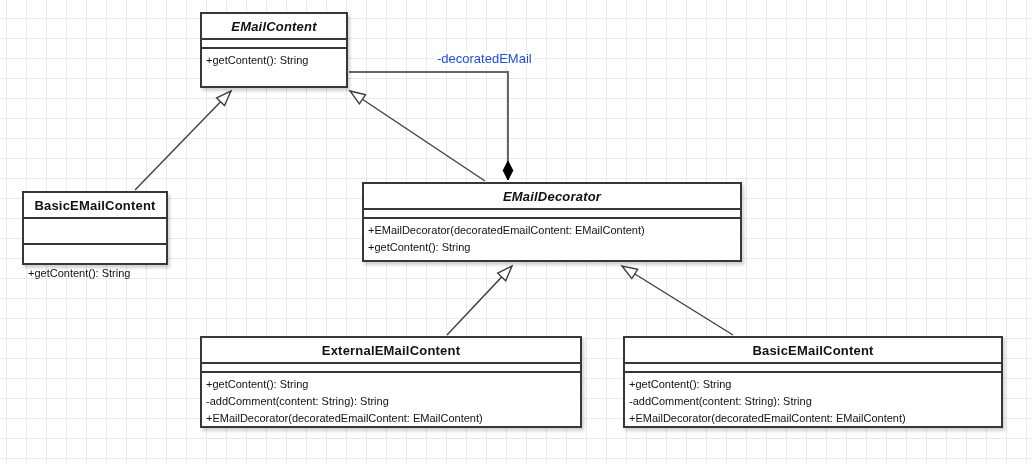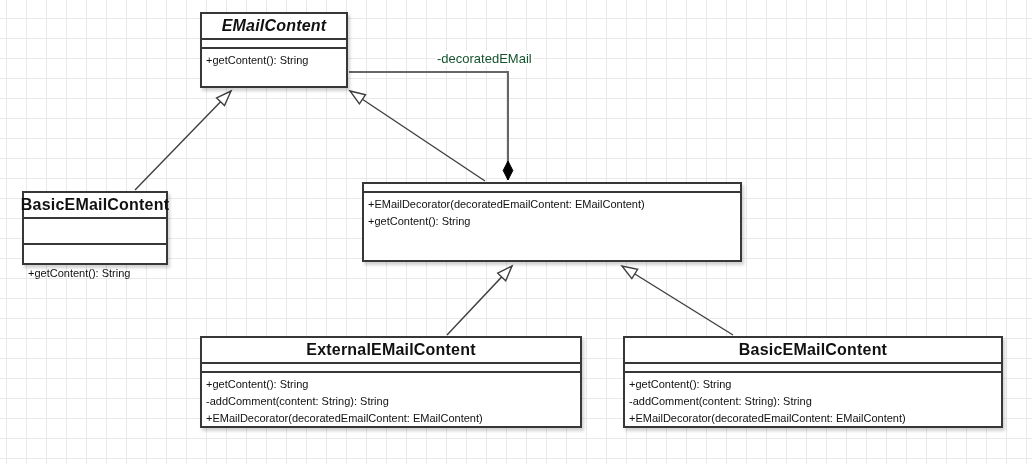--- a/index.html
+++ b/index.html
@@ -18,30 +18,30 @@
   .connectors{position:absolute;left:0;top:0;width:1032px;height:464px;}
   .uml-class{
     position:absolute;box-sizing:border-box;
     border:2px solid #373737;background:#ffffff;
     box-shadow:2px 3px 3px rgba(0,0,0,0.18);
     display:flex;flex-direction:column;
   }
   .uml-title{
     flex:0 0 auto;height:24px;border-bottom:2px solid #373737;
     display:flex;align-items:center;justify-content:center;
-    font-weight:bold;font-size:16px;color:#111111;letter-spacing:0.2px;
+    font-weight:bold;font-size:13px;color:#111111;letter-spacing:0.2px;
   }
   .abstract .uml-title{font-style:italic;}
   .uml-attrs{flex:0 0 auto;height:7px;border-bottom:2px solid #373737;}
   .uml-methods{
     flex:1 1 auto;padding:3px 4px 0 4px;
     font-size:11px;line-height:17px;color:#111111;white-space:nowrap;
   }
   .edge-label{
-    position:absolute;font-size:13px;color:#14532d;
+    position:absolute;font-size:13px;color:#1d4ed8;
     background:#ffffff;padding:0 2px;white-space:nowrap;
   }
 </style>
 </head>
 <body>
 
 <div class="canvas">
 
   <svg class="connectors" viewBox="0 0 1032 464" xmlns="http://www.w3.org/2000/svg">
     <defs>
@@ -74,20 +74,21 @@
 
   <div class="uml-class" style="left:22px;top:191px;width:146px;height:74px;gap:17px;">
     <div class="uml-title">BasicEMailContent</div>
     <div class="uml-attrs"></div>
     <div class="uml-methods">
       <div>+getContent(): String</div>
     </div>
   </div>
 
   <div class="uml-class abstract" style="left:362px;top:182px;width:380px;height:80px;">
+    <div class="uml-title">EMailDecorator</div>
     <div class="uml-attrs"></div>
     <div class="uml-methods">
       <div>+EMailDecorator(decoratedEmailContent: EMailContent)</div>
       <div>+getContent(): String</div>
     </div>
   </div>
 
   <div class="uml-class" style="left:200px;top:336px;width:382px;height:92px;">
     <div class="uml-title">ExternalEMailContent</div>
     <div class="uml-attrs"></div>

